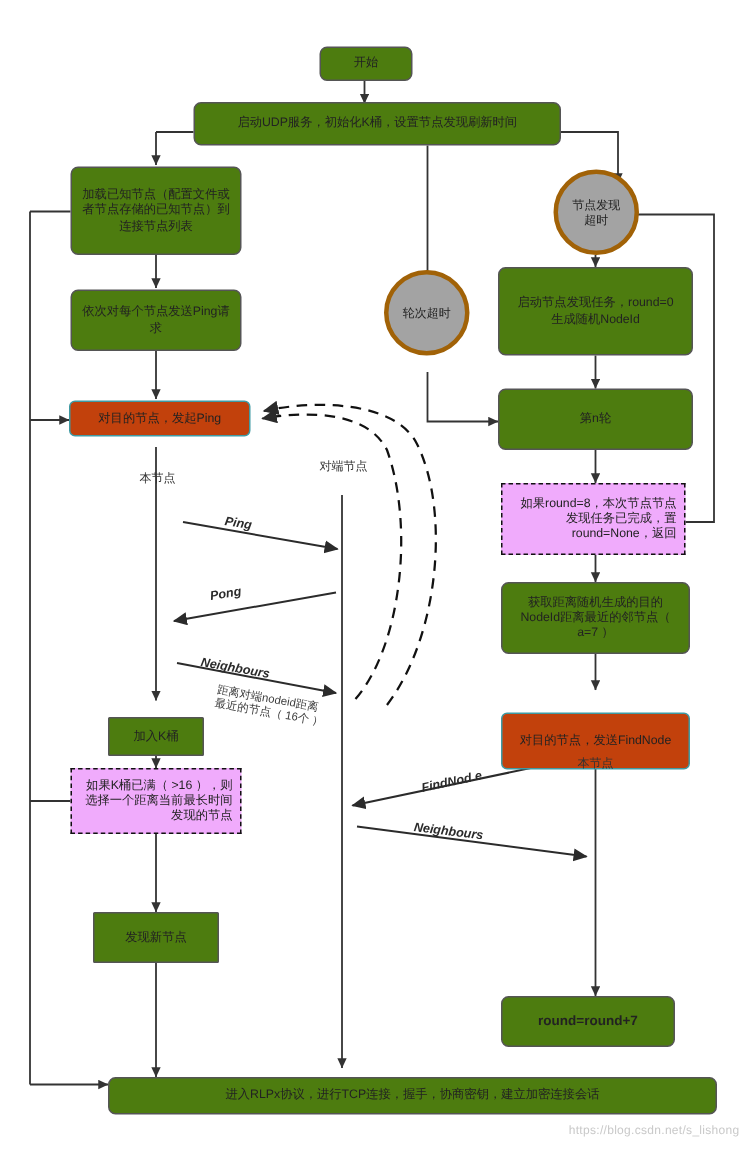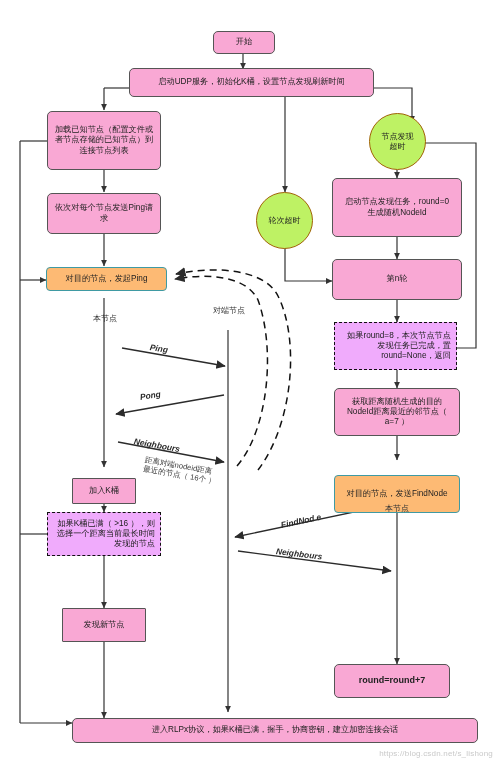--- a/index.html
+++ b/index.html
@@ -28,42 +28,42 @@
   .node {
     position: absolute;
     box-sizing: border-box;
     display: flex;
     align-items: center;
     justify-content: center;
     text-align: center;
     color: #222222;
     line-height: 1.25;
     white-space: pre-line;
-    background: #f9a8d4;
+    background: #4d7c0f;
     border: 1px solid #555555;
     font-size: 8.2px;
   }
   .node.rounded { border-radius: 5px; }
   .node.square  { border-radius: 1px; }
   .node.dashed {
     border-style: dashed;
     border-width: 1.4px;
     border-color: #111111;
     background: #f0abfc;
     border-radius: 0;
     text-align: right;
   }
   .node.cyan {
-    background: #fdba74;
+    background: #c2410c;
     border-color: #3f9aa3;
     border-radius: 4px;
   }
   .node.purple-ellipse {
-    background: #bef264;
-    border: 1px solid #a16207;
+    background: #a3a3a3;
+    border: 3px solid #a16207;
     border-radius: 50%;
   }
   .lifeline-label {
     position: absolute;
     font-size: 8px;
     color: #333333;
     text-align: center;
     white-space: nowrap;
   }
   .msg-label {
@@ -185,38 +185,38 @@
   <div class="node rounded" style="left:47px; top:193px; width:114px; height:41px; padding:0 5px;">依次对每个节点发送Ping请求</div>
 
   <div class="node cyan" style="left:46px; top:267px; width:121px; height:24px; padding:0 4px;">对目的节点，发起Ping</div>
 
   <div class="node square" style="left:72px; top:478px; width:64px; height:26px;">加入K桶</div>
 
   <div class="node dashed" style="left:47px; top:512px; width:114px; height:44px; padding:0 5px;">如果K桶已满（ &gt;16 ），则选择一个距离当前最长时间发现的节点</div>
 
   <div class="node square" style="left:62px; top:608px; width:84px; height:34px;">发现新节点</div>
 
-  <div class="node purple-ellipse" style="left:256px; top:192px; width:57px; height:57px; padding:0 8px; font-size:8px;">轮次超时</div>
+  <div class="node purple-ellipse" style="left:256px; top:180px; width:57px; height:57px; padding:0 8px; font-size:8px;">轮次超时</div>
 
   <div class="node purple-ellipse" style="left:369px; top:113px; width:57px; height:57px; padding:0 8px; font-size:8px;">节点发现超时</div>
 
   <div class="node rounded" style="left:332px; top:178px; width:130px; height:59px; padding:0 5px;">启动节点发现任务，round=0
 生成随机NodeId</div>
 
   <div class="node rounded" style="left:332px; top:259px; width:130px; height:41px;">第n轮</div>
 
   <div class="node dashed" style="left:334px; top:322px; width:123px; height:48px; padding:0 5px;">如果round=8，本次节点节点发现任务已完成，置round=None，返回</div>
 
   <div class="node rounded" style="left:334px; top:388px; width:126px; height:48px; padding:0 5px;">获取距离随机生成的目的NodeId距离最近的邻节点（ a=7 ）</div>
 
   <div class="node cyan" style="left:334px; top:460px; width:126px; height:38px; padding:0 5px;margin-top:15px;">对目的节点，发送FindNode</div>
 
   <div class="node rounded bold-text" style="left:334px; top:664px; width:116px; height:34px; font-size:9px;">round=round+7</div>
 
-  <div class="node rounded" style="left:72px; top:718px; width:406px; height:25px; padding:0 6px;">进入RLPx协议，如果K桶已满，握手，协商密钥，建立加密连接会话</div>
+  <div class="node rounded" style="left:72px; top:718px; width:406px; height:25px; padding:0 6px;">进入RLPx协议，进行TCP连接，握手，协商密钥，建立加密连接会话</div>
 
   <div class="lifeline-label" style="left:82px; top:313px; width:46px;">本节点</div>
 
   <div class="lifeline-label" style="left:203px; top:305px; width:52px;">对端节点</div>
 
   <div class="lifeline-label" style="left:374px; top:503px; width:46px;">本节点</div>
 
   <div class="msg-label" style="left:150px; top:342px; transform:rotate(9deg);">Ping</div>
 
   <div class="msg-label" style="left:140px; top:392px; transform:rotate(-9deg);">Pong</div>

